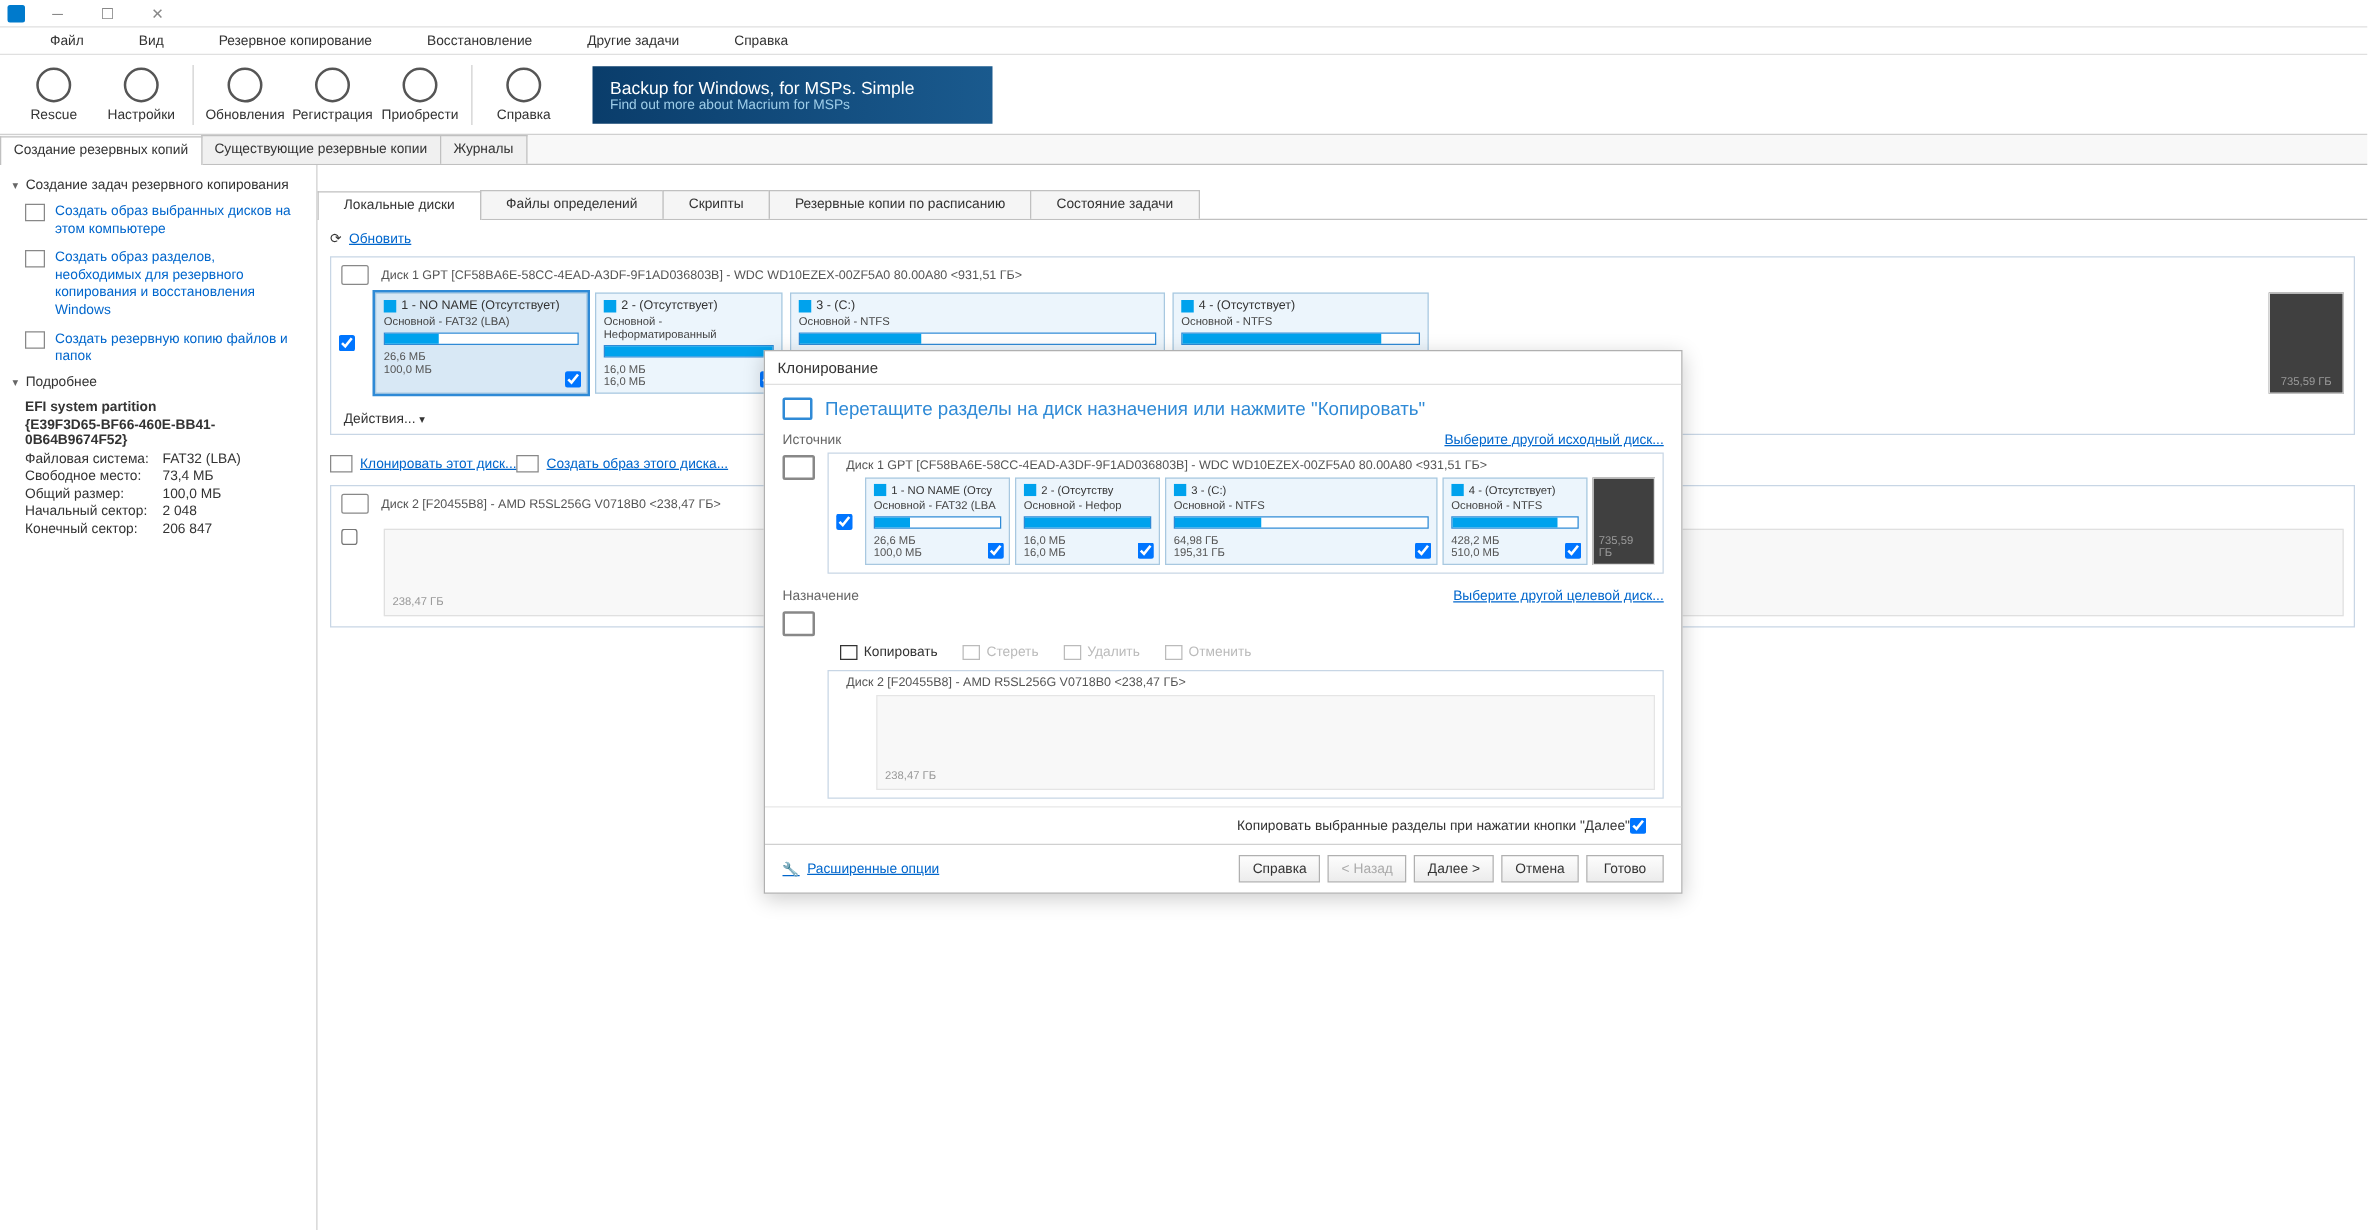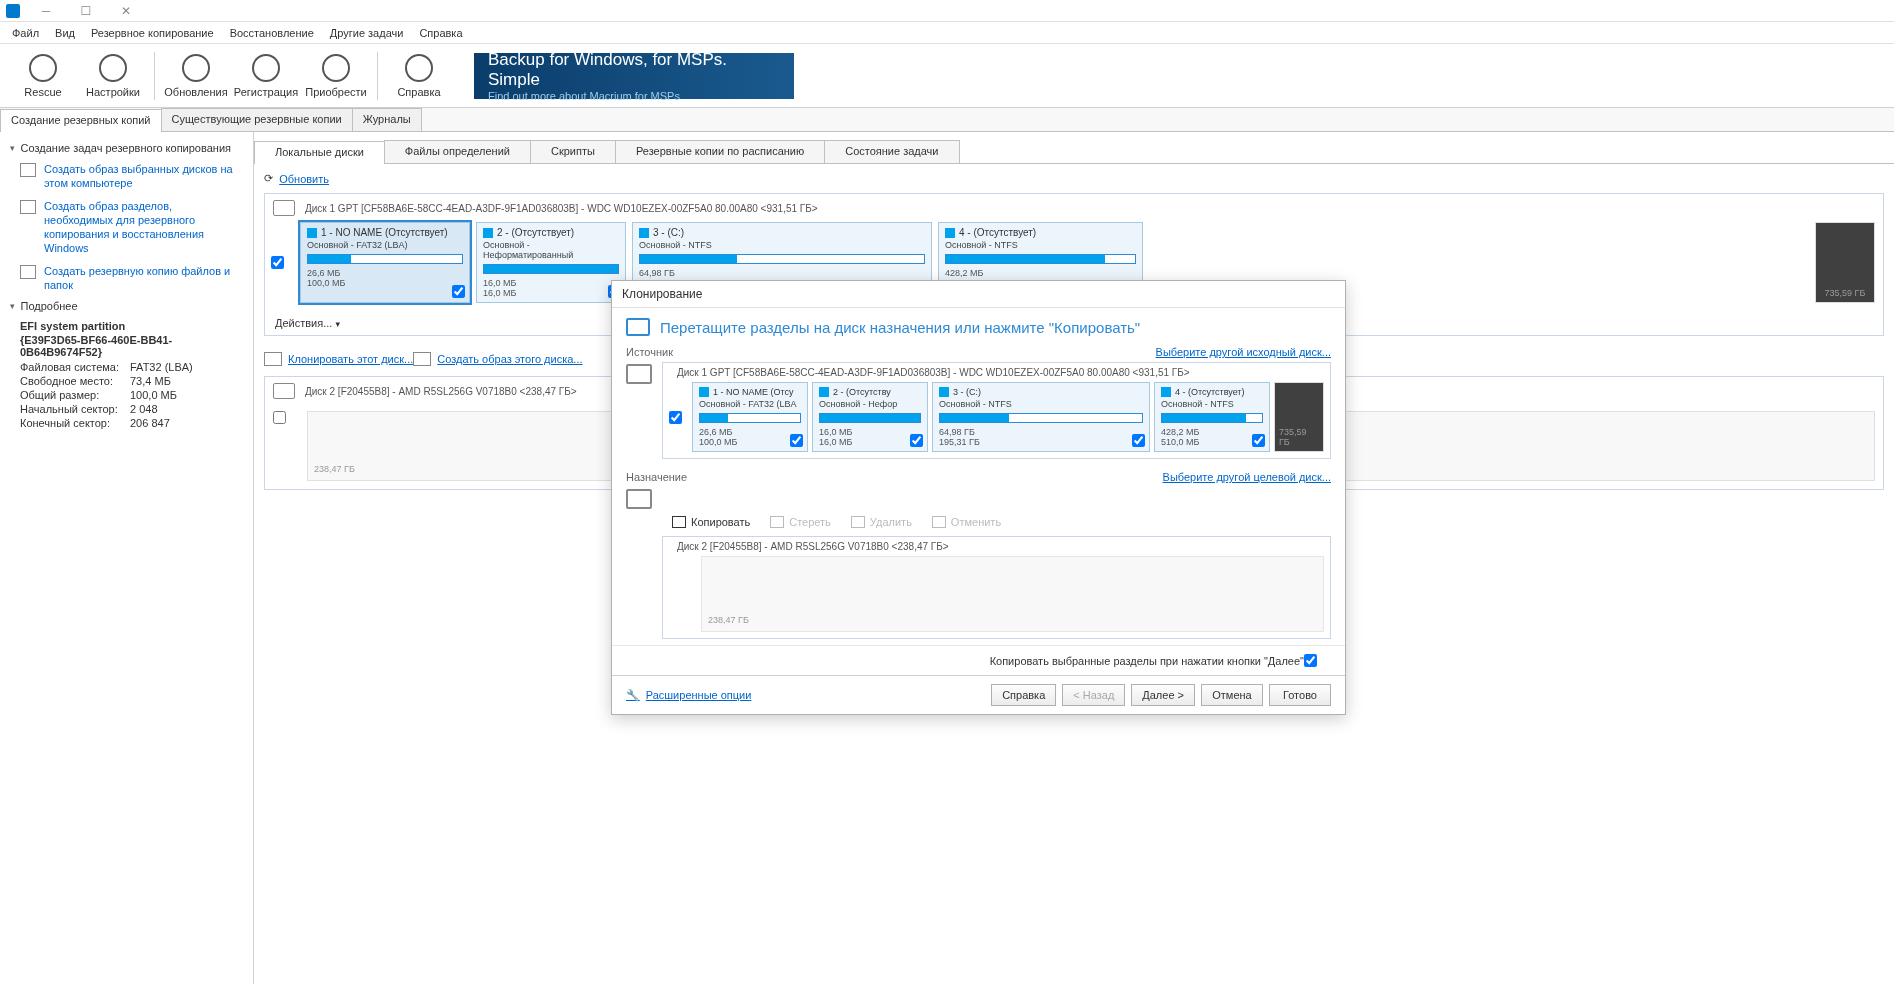--- a/index.html
+++ b/index.html
@@ -6,30 +6,30 @@
 body { margin: 0; background: #fff; font-size: 11px; color: #333; overflow: hidden; width: 1894px; height: 984px; }
 
 
 .titlebar { height: 22px; background: #fff; display: flex; align-items: center; padding: 0 6px; border-bottom: 1px solid #e0e0e0; }
 .titlebar .app-icon { width: 14px; height: 14px; background: #007acc; border-radius: 2px; margin-right: 6px; }
 .titlebar .title { flex: 1; color: #8a8a8a; font-size: 11px; }
 .titlebar .wbtn { width: 40px; height: 22px; display: flex; align-items: center; justify-content: center; color: #888; font-size: 12px; }
 
 
 .menubar { height: 22px; display: flex; align-items: center; padding: 0 4px; border-bottom: 1px solid #e0e0e0; }
-.menubar .mitem { padding: 3px 8px; cursor: default; font-size: 11px; }
+.menubar .mitem { padding: 3px 8px; cursor: default; font-size: 11px; margin-left: 28px; }
 
 
 .toolbar { height: 64px; display: flex; align-items: center; padding: 0 8px; gap: 0; border-bottom: 1px solid #d0d0d0; }
 .tbtn { width: 70px; height: 60px; display: flex; flex-direction: column; align-items: center; justify-content: center; gap: 4px; cursor: pointer; }
 .tbtn .ticon { width: 28px; height: 28px; border: 2px solid #555; border-radius: 50%; position: relative; }
 .tbtn .tlabel { font-size: 11px; color: #333; }
 .tsep { width: 1px; height: 48px; background: #d0d0d0; margin: 0 6px; }
 .banner { margin-left: 20px; width: 320px; height: 46px; background: linear-gradient(90deg, #0a3d6b, #1a5a8e); display: flex; flex-direction: column; justify-content: center; padding: 0 14px; color: #fff; }
-.banner .b1 { font-size: 17px; }
+.banner .b1 { font-size: 14px; }
 .banner .b2 { font-size: 11px; color: #9ecde8; }
 
 
 .ptabs { height: 24px; display: flex; border-bottom: 1px solid #c0c0c0; background: #f8f8f8; }
 .ptab { padding: 4px 10px; border: 1px solid #c0c0c0; border-bottom: none; background: #fff; margin-right: -1px; font-size: 11px; cursor: pointer; }
 .ptab.active { background: #fff; position: relative; top: 1px; }
 .ptab:not(.active) { background: #f0f0f0; }
 
 
 .body-grid { display: flex; height: calc(984px - 22px - 22px - 64px - 24px); }
@@ -41,21 +41,21 @@
 .side-item { display: flex; align-items: flex-start; gap: 8px; padding: 4px 0 4px 10px; font-size: 11px; color: #0066cc; cursor: pointer; line-height: 1.3; }
 .side-item .sicon { width: 16px; height: 14px; border: 1px solid #888; flex-shrink: 0; margin-top: 1px; }
 .detail-block { padding: 4px 0 0 10px; font-size: 11px; }
 .detail-block .dtitle { font-weight: bold; margin-bottom: 2px; }
 .detail-block .drow { display: flex; padding: 1px 0; }
 .detail-block .drow .dk { width: 110px; }
 .detail-block .drow .dv {}
 
 
 .main { flex: 1; position: relative; display: flex; flex-direction: column; }
-.subtabs { height: 24px; display: flex; border-bottom: 1px solid #c0c0c0; margin-top: 8px; }
+.subtabs { height: 24px; display: flex; border-bottom: 1px solid #c0c0c0; margin-top: 20px; }
 .subtab { padding: 4px 20px; border: 1px solid #c0c0c0; border-bottom: none; font-size: 11px; background: #f5f5f5; cursor: pointer; margin-right: -1px; }
 .subtab.active { background: #fff; position: relative; top: 1px; }
 
 .refresh-row { padding: 8px 10px; display: flex; align-items: center; gap: 6px; }
 .refresh-row .rlink { color: #0066cc; text-decoration: underline; font-size: 11px; cursor: pointer; }
 
 
 .disk-block { margin: 0 10px 10px 10px; border: 1px solid #c8d6e5; background: #fff; }
 .disk-header { display: flex; align-items: center; padding: 6px 8px; gap: 10px; font-size: 10px; color: #555; }
 .disk-header .dicon { width: 22px; height: 16px; border: 1px solid #888; border-radius: 2px; }

